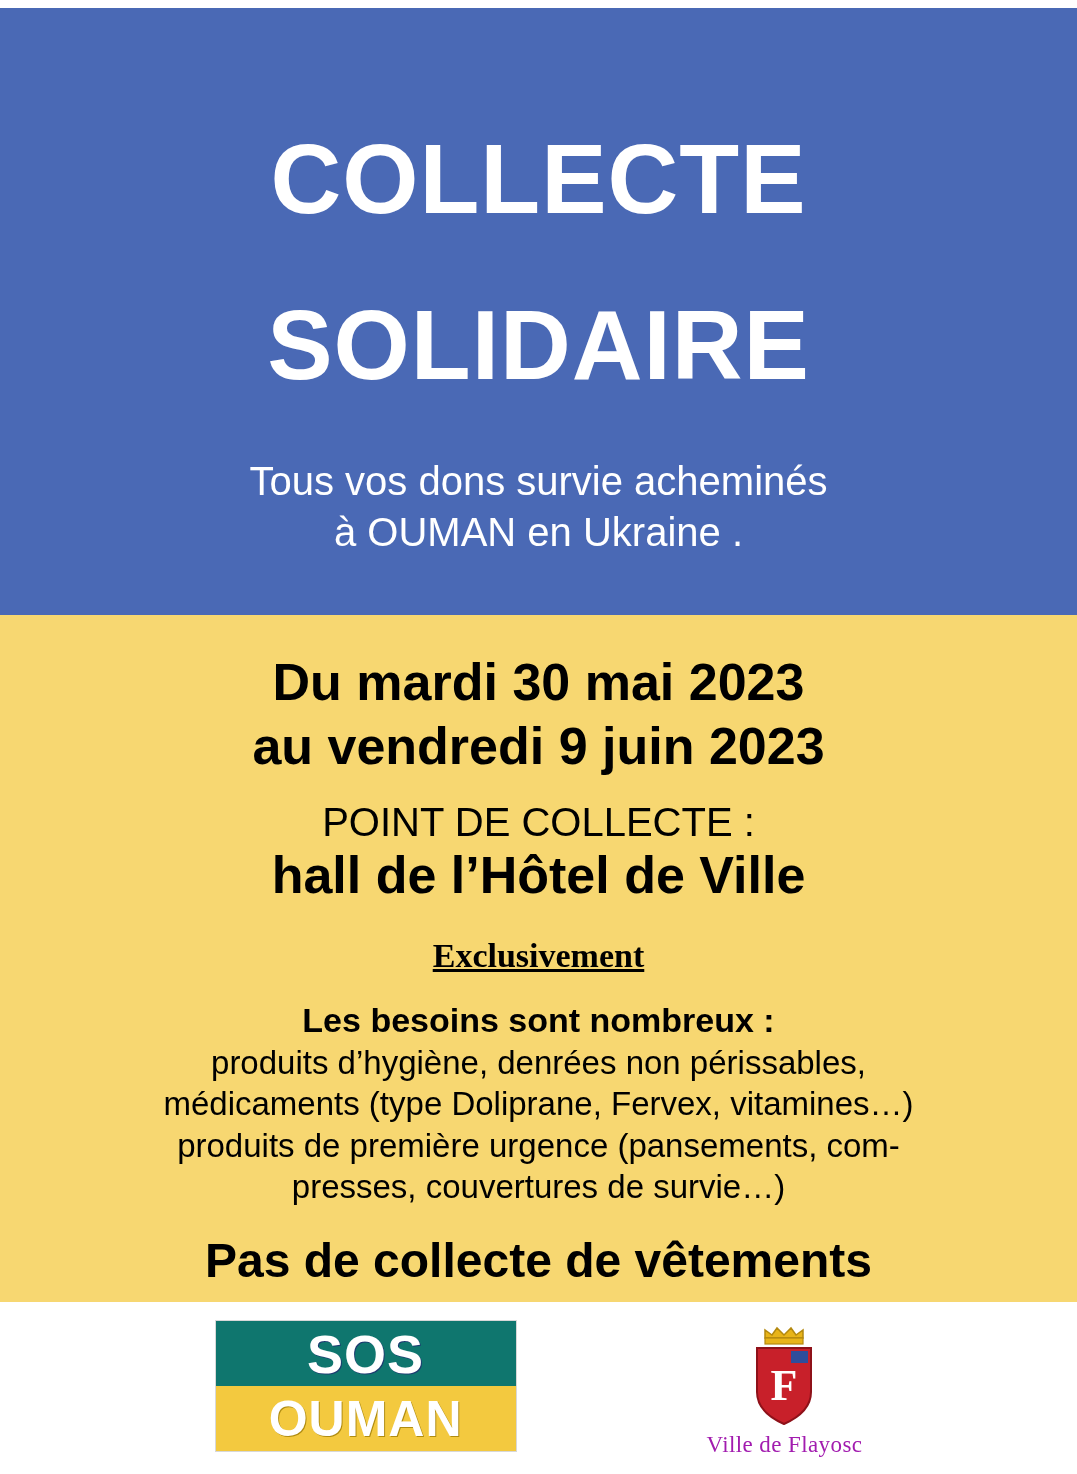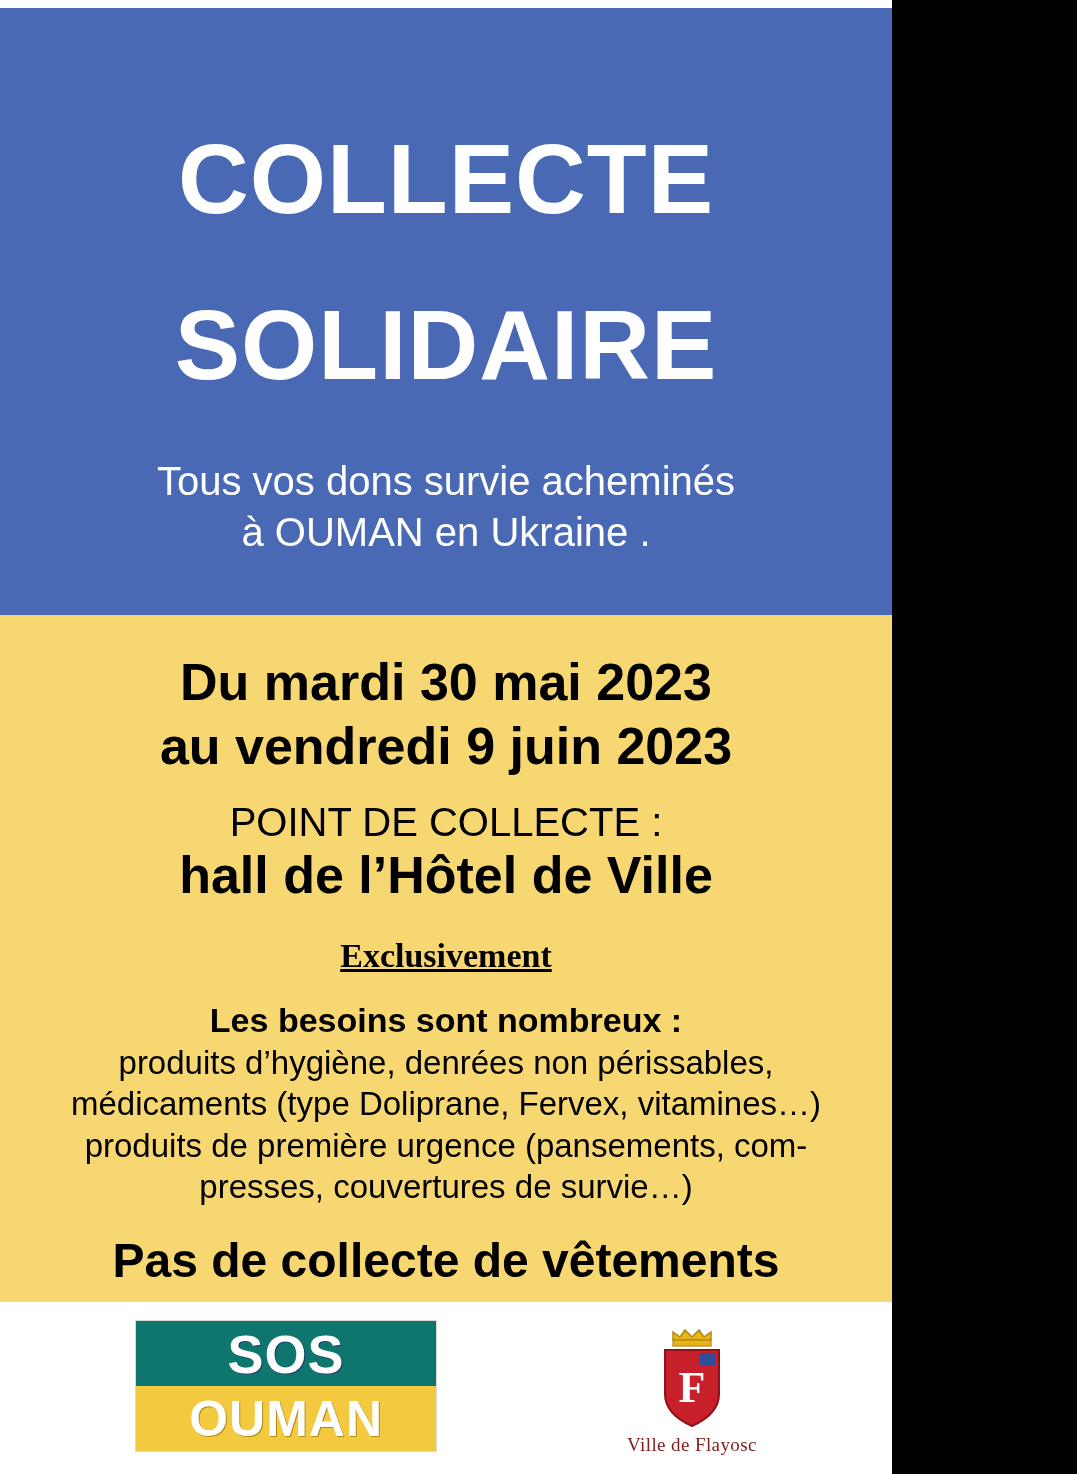--- a/index.html
+++ b/index.html
@@ -8,21 +8,21 @@
     background: #000;
   }
   body {
     width: 1077px;
     height: 1474px;
     font-family: "Liberation Sans", sans-serif;
     overflow: hidden;
   }
   .poster {
     position: relative;
-    width: 892px;
+    width: 1077px;
     height: 1474px;
     background: #ffffff;
     box-sizing: border-box;
     display: flex;
     flex-direction: column;
   }
   
   .band-blue {
     background: #4a69b5;
     width: 100%;
@@ -160,22 +160,22 @@
   
   .crest-wrap {
     display: flex;
     flex-direction: column;
     align-items: center;
     margin-top: 6px;
   }
   .crest-svg { display: block; }
   .crest-label {
     font-family: "Liberation Serif", serif;
-    font-size: 19px;
-    color: #7f1d1d;
+    font-size: 23px;
+    color: #a21caf;
     margin-top: 2px;
     letter-spacing: 0.4px;
   }
 </style>
 </head>
 <body>
 
 <div class="poster">
 
   <div class="band-blue">

